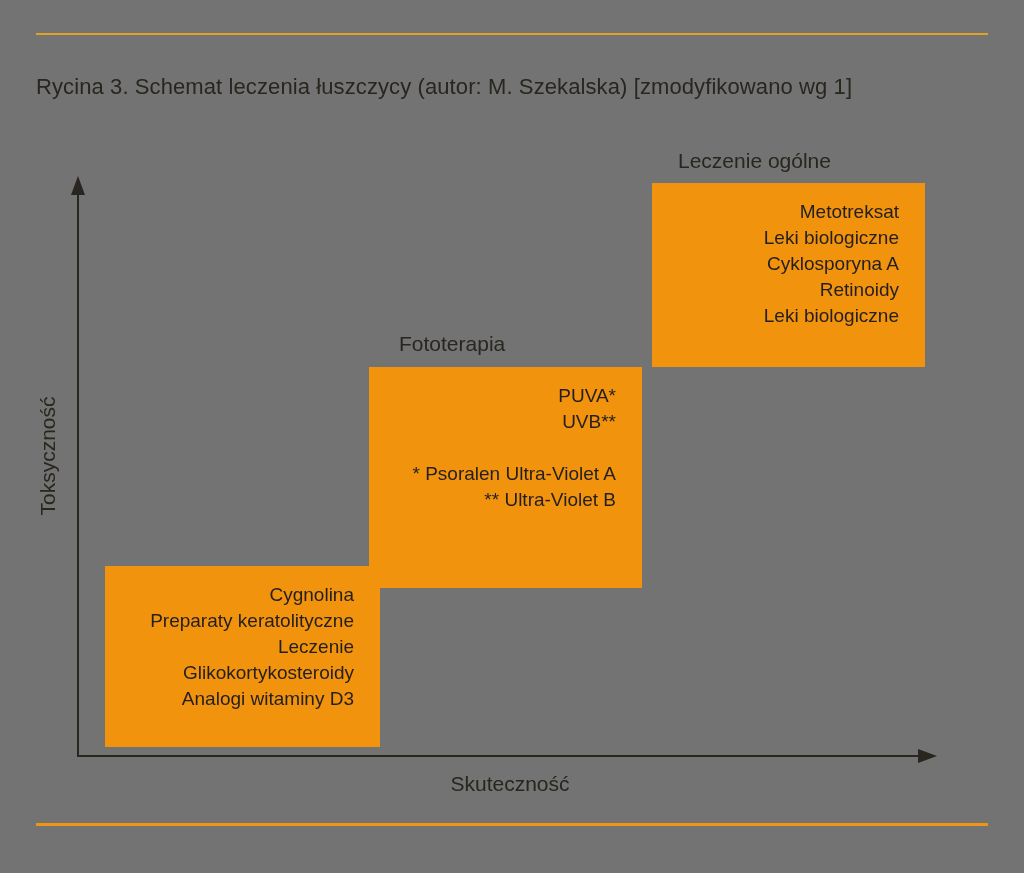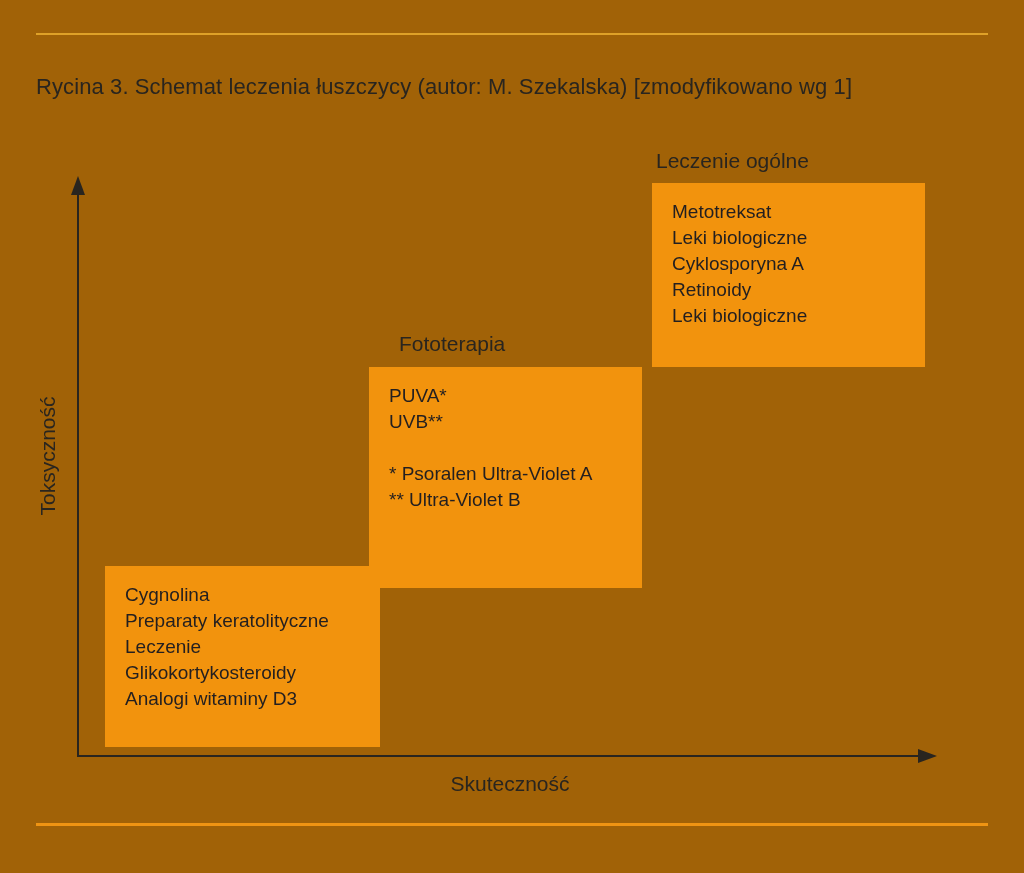--- a/index.html
+++ b/index.html
@@ -6,21 +6,21 @@
     margin: 0;
     padding: 0;
     background: #ffffff;
     font-family: "Liberation Sans", sans-serif;
     color: #2a2622;
   }
   .canvas {
     position: relative;
     width: 1024px;
     height: 873px;
-    background: #a16207;
+    background: #737373;
     overflow: hidden;
   }
   .rule {
     position: absolute;
     left: 36px;
     width: 952px;
   }
   .rule-top {
     top: 33px;
     height: 2px;
@@ -67,35 +67,36 @@
   }
   .box-label {
     position: absolute;
     font-size: 21px;
     color: #29251f;
   }
   .box {
     position: absolute;
     background: var(--box, #f2930d);
     box-sizing: border-box;
-    padding: 16px 17px 0 20px;
+    padding: 16px 26px 0 20px;
+    text-align: right;
   }
   .box .box-line {
     font-size: 19px;
     line-height: 26px;
     min-height: 26px;
     color: var(--box_text, #231f20);
     white-space: nowrap;
   }
   .b1 { left: 105px; top: 549px; width: 275px; height: 181px; margin-top: 17px; }
   .b2 { left: 369px; top: 367px; width: 273px; height: 221px; }
   .b3 { left: 652px; top: 183px; width: 273px; height: 184px; }
   .l1 { left: 124px; top: 514px; }
   .l2 { left: 399px; top: 332px; }
-  .l3 { left: 656px; top: 149px; }
+  .l3 { left: 678px; top: 149px; }
 </style>
 </head>
 <body style="--box: #f2930d; --box_text: #231f20; --rule_top: #dfa128; --rule_bottom: #ef9413; --axis: #29251f;">
 
 <div class="canvas">
 
   <div class="rule rule-top"></div>
 
   <div class="title">Rycina 3. Schemat leczenia łuszczycy (autor: M. Szekalska) [zmodyfikowano wg 1]</div>
 

